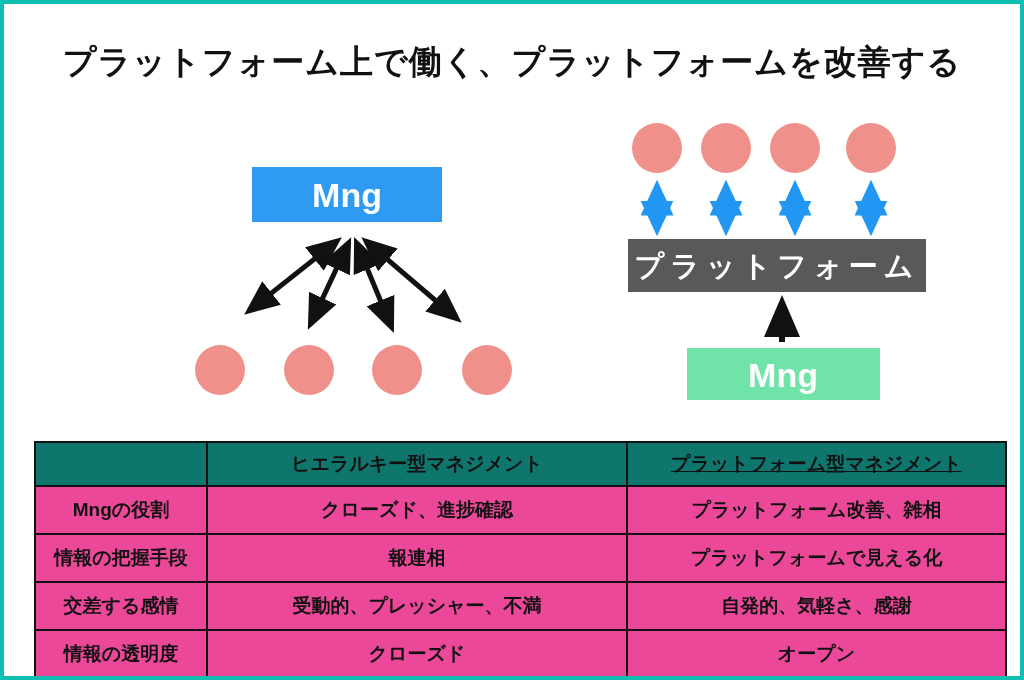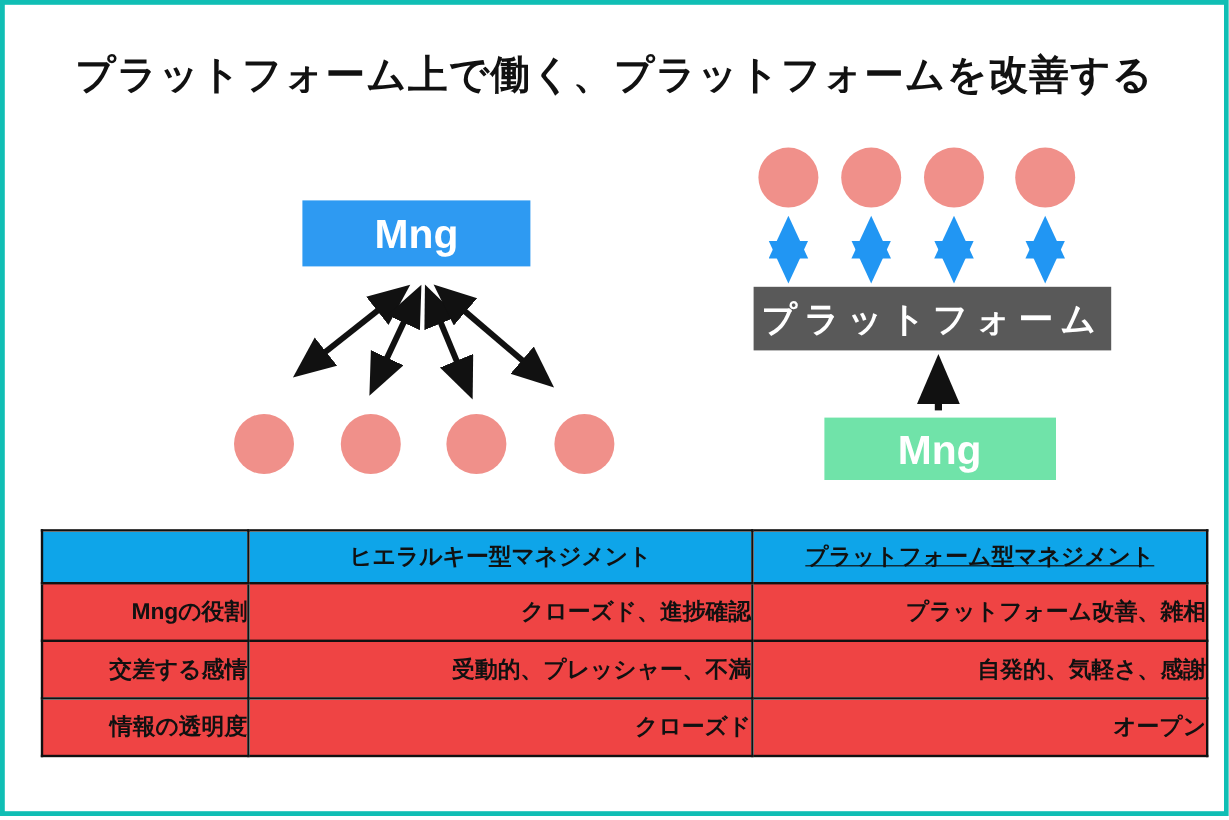--- a/index.html
+++ b/index.html
@@ -44,24 +44,24 @@
     text-align:center;
     vertical-align:middle;
     font-weight:bold;
     color:#111;
     font-size:19px;
     padding:0;
     overflow:hidden;
     white-space:nowrap;
   }
   .compare-table thead th{
-    background:#0ea5e9;
+    background:#0f766e;
     height:42px;
   }
-  .compare-table tbody td{height:46px;background:#ef4444;text-align:right;}
+  .compare-table tbody td{height:46px;background:#ec4899;}
   .col-label{width:170px;}
   .col-hier{width:418px;}
   .col-plat{width:377px;text-decoration:underline;}
 </style>
 </head>
 <body>
 
 <div class="page">
 
   <h1 class="title">プラットフォーム上で働く、プラットフォームを改善する</h1>
@@ -134,20 +134,25 @@
         <th class="col-plat">プラットフォーム型マネジメント</th>
       </tr>
     </thead>
     <tbody>
       <tr>
         <td>Mngの役割</td>
         <td>クローズド、進捗確認</td>
         <td>プラットフォーム改善、雑相</td>
       </tr>
       <tr>
+        <td>情報の把握手段</td>
+        <td>報連相</td>
+        <td>プラットフォームで見える化</td>
+      </tr>
+      <tr>
         <td>交差する感情</td>
         <td>受動的、プレッシャー、不満</td>
         <td>自発的、気軽さ、感謝</td>
       </tr>
       <tr>
         <td>情報の透明度</td>
         <td>クローズド</td>
         <td>オープン</td>
       </tr>
     </tbody>

